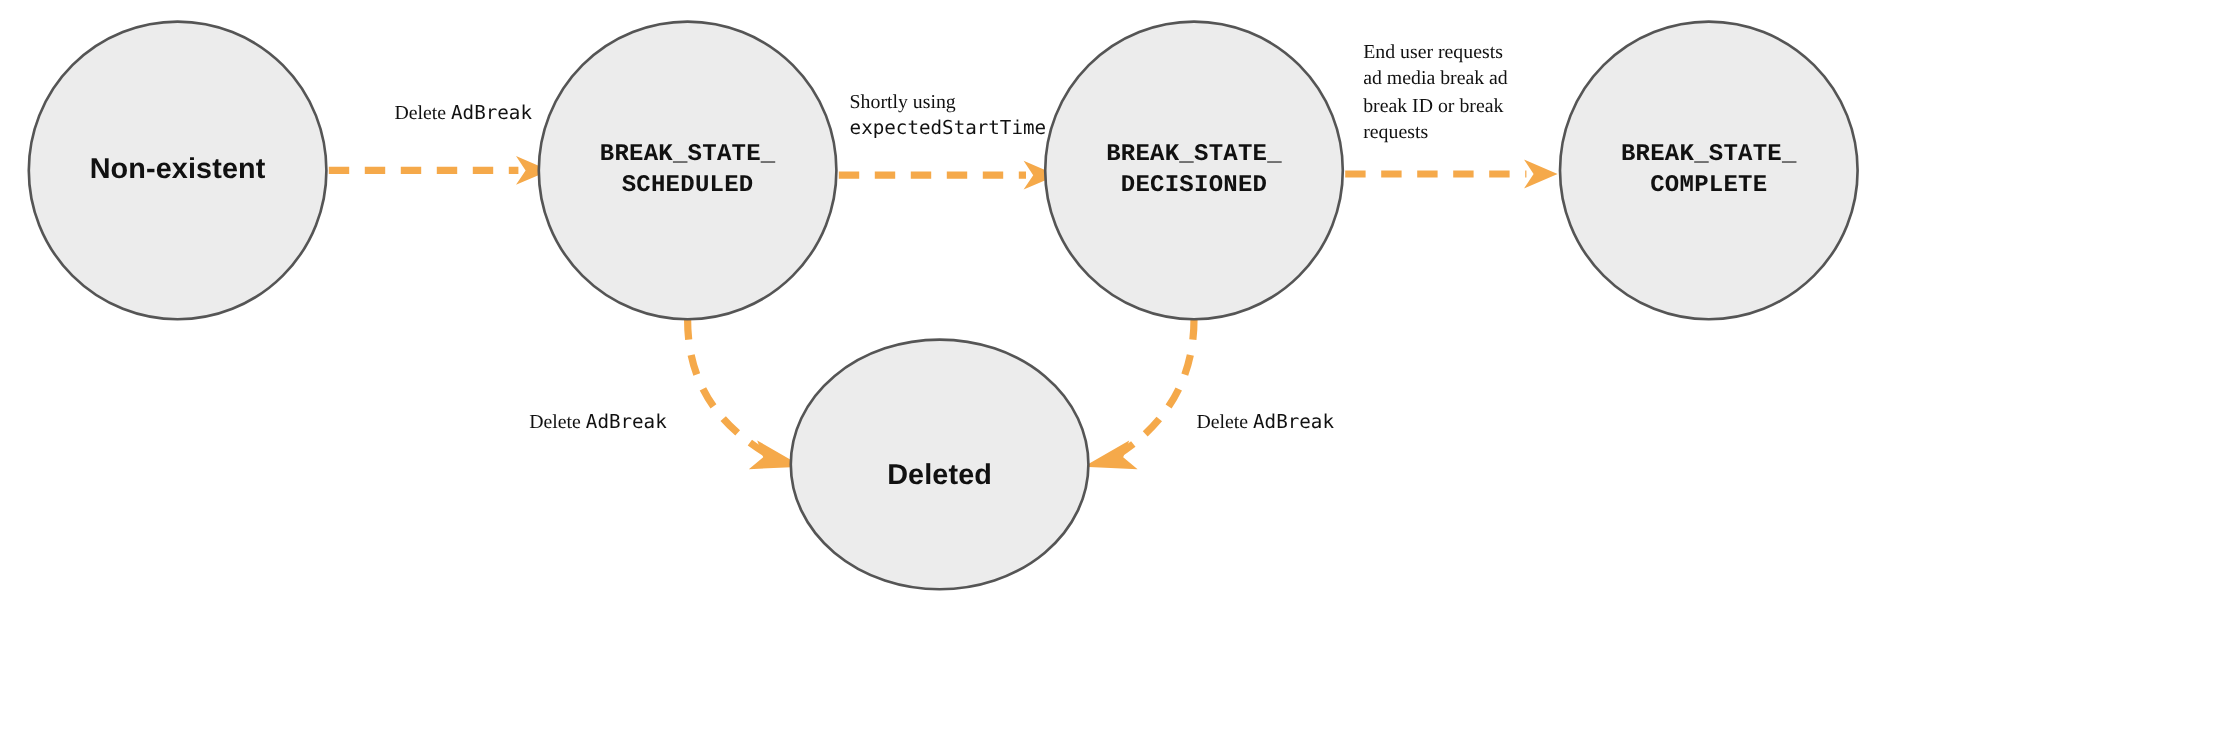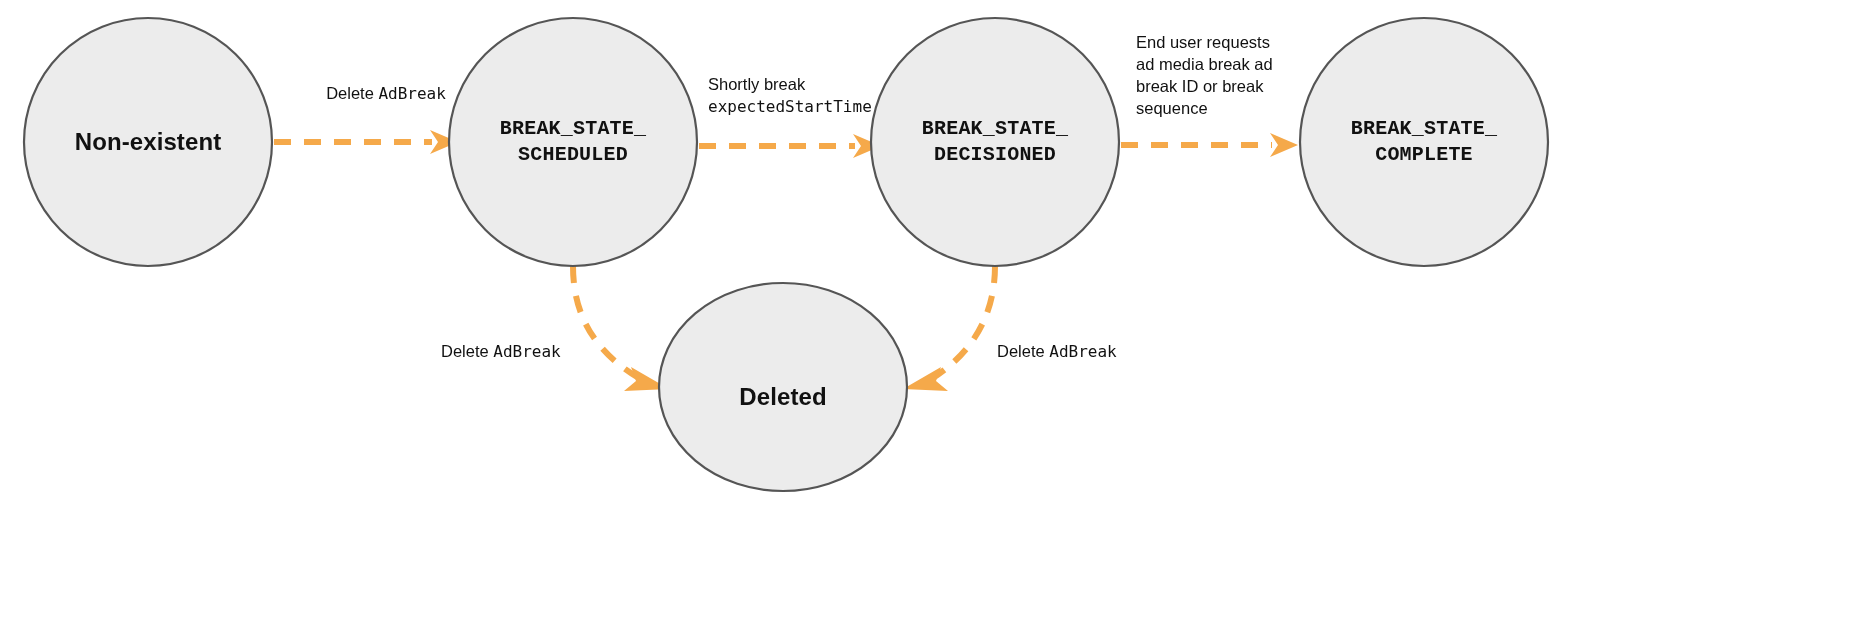--- a/index.html
+++ b/index.html
@@ -61,21 +61,21 @@
     font-size: 20px;
     letter-spacing: 0.2px;
   }
   .edge-label {
     position: absolute;
     color: #111111;
     line-height: 1.33;
     pointer-events: none;
   }
   .edge-label .txt-sans {
-    font-family: Liberation Sans, sans-serif;
+    font-family: Liberation Serif, serif;
     font-size: 16.5px;
   }
   .edge-label .txt-mono {
     font-family: "DejaVu Sans Mono", monospace;
     font-size: 16px;
   }
   .edge-label .line {
     display: block;
     white-space: nowrap;
   }
@@ -129,29 +129,29 @@
 
   <div class="node-label mono" style="left:1424px; top:142px;">BREAK_STATE_<br>COMPLETE</div>
 
   <div class="node-label sans" style="left:783px; top:387px;margin-top:10px;">Deleted</div>
 
   <div class="edge-label el-center" style="left:296px; top:83px; width:180px;">
       <span class="line"><span class="txt-sans">Delete </span><span class="txt-mono">AdBreak</span></span>
     </div>
 
   <div class="edge-label el-left" style="left:708px; top:74px;">
-      <span class="line"><span class="txt-sans">Shortly break</span></span>
+      <span class="line"><span class="txt-sans">Shortly using</span></span>
       <span class="line"><span class="txt-mono">expectedStartTime</span></span>
     </div>
 
   <div class="edge-label el-left" style="left:1136px; top:32px;">
       <span class="line"><span class="txt-sans">End user requests</span></span>
       <span class="line"><span class="txt-sans">ad media break ad</span></span>
       <span class="line"><span class="txt-sans">break ID or break</span></span>
-      <span class="line"><span class="txt-sans">sequence</span></span>
+      <span class="line"><span class="txt-sans">requests</span></span>
     </div>
 
   <div class="edge-label el-left" style="left:441px; top:341px;">
       <span class="line"><span class="txt-sans">Delete </span><span class="txt-mono">AdBreak</span></span>
     </div>
 
   <div class="edge-label el-left" style="left:997px; top:341px;">
       <span class="line"><span class="txt-sans">Delete </span><span class="txt-mono">AdBreak</span></span>
     </div>
 

